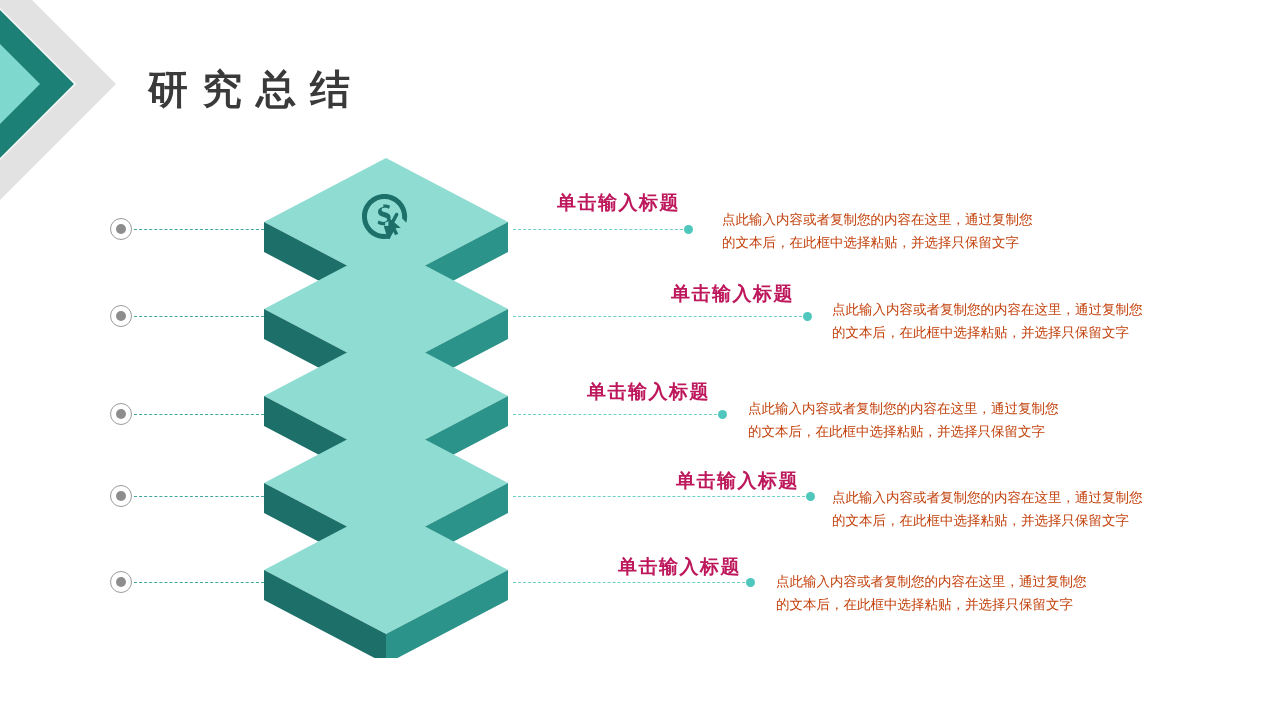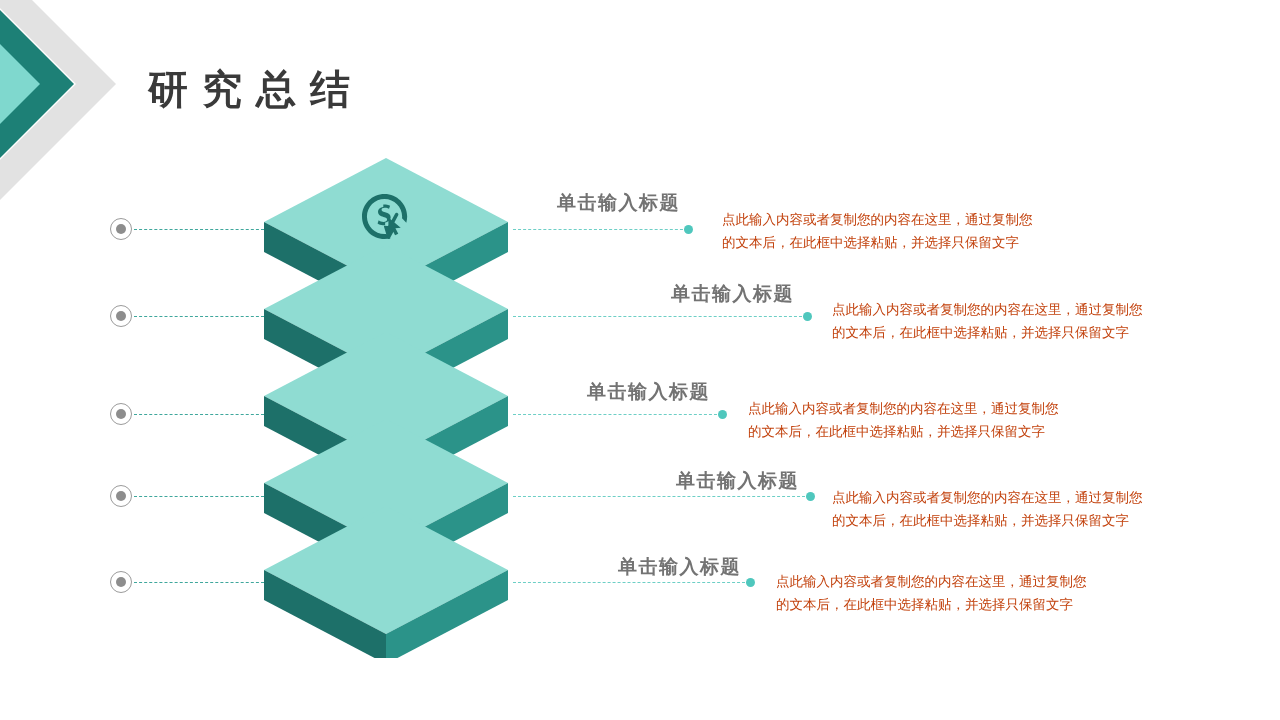--- a/index.html
+++ b/index.html
@@ -95,21 +95,21 @@
     border-radius: 50%;
     background: #4fc7bd;
   }
 
   
   .item-title {
     position: absolute;
     font-family: Liberation Mono, monospace;
     font-size: 19px;
     font-weight: 700;
-    color: #737373;
+    color: #be185d;
     letter-spacing: 1.5px;
     white-space: nowrap;
   }
   .item-body {
     position: absolute;
     font-family: "Liberation Sans", "DejaVu Sans", sans-serif;
     font-size: 13.5px;
     line-height: 23px;
     color: #c2410c;
     white-space: nowrap;

